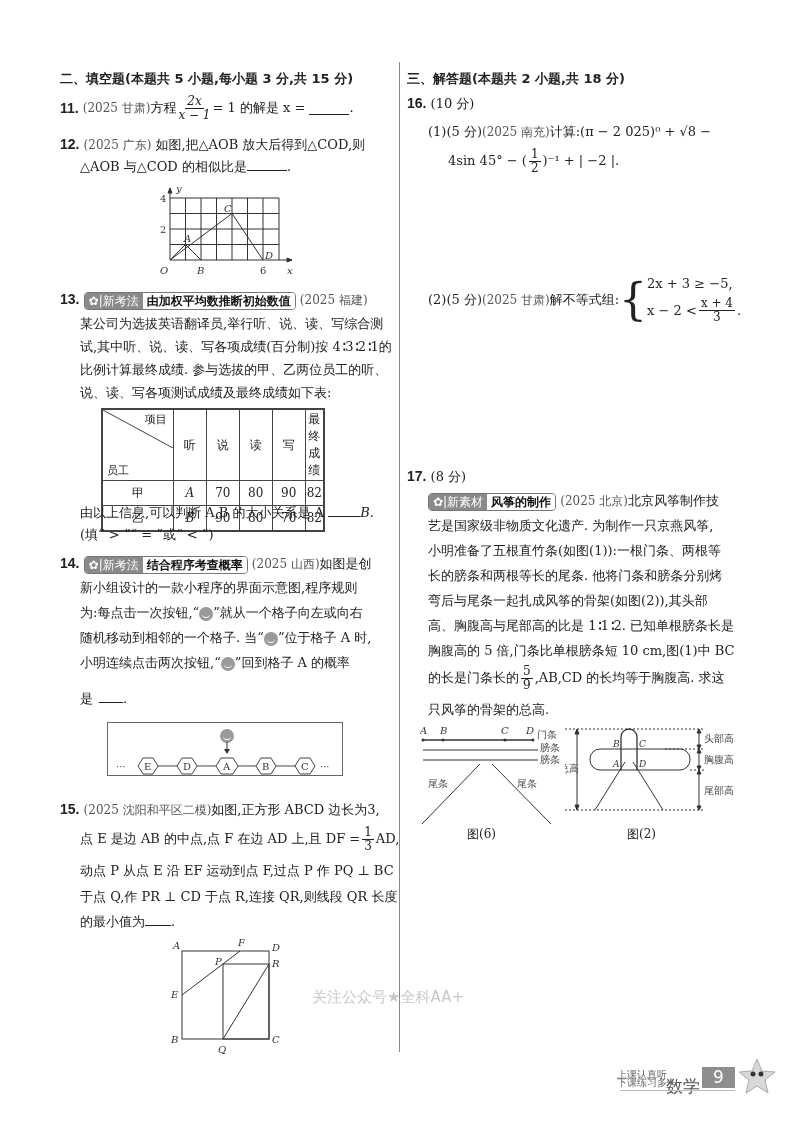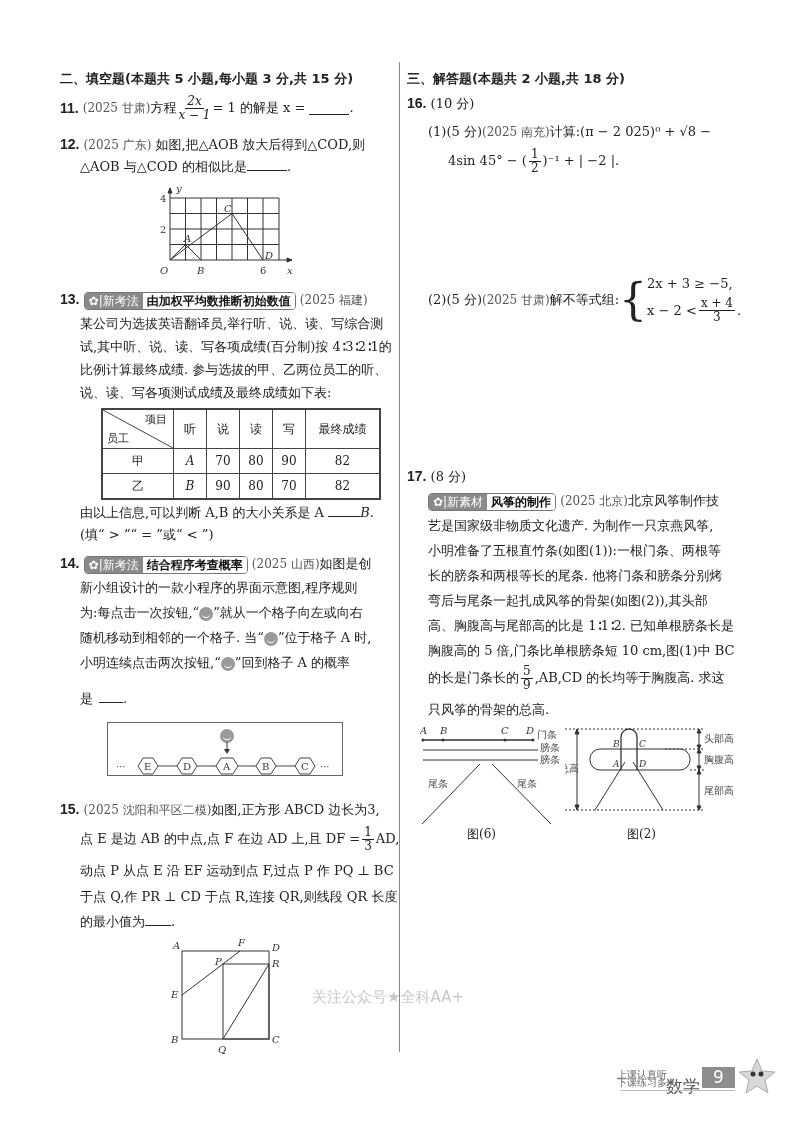--- a/index.html
+++ b/index.html
@@ -88,21 +88,21 @@
     <span class="t1">✿|<span>新考法</span></span>
     <span class="t2">由加权平均数推断初始数值</span>
   </span>
   <span class="src">(2025 福建)</span>
 </div>
 <div class="line" style="left:80px;top:315px;">某公司为选拔英语翻译员,举行听、说、读、写综合测</div>
 <div class="line" style="left:80px;top:338px;">试,其中听、说、读、写各项成绩(百分制)按 4∶3∶2∶1的</div>
 <div class="line" style="left:80px;top:361px;">比例计算最终成绩. 参与选拔的甲、乙两位员工的听、</div>
 <div class="line" style="left:80px;top:384px;">说、读、写各项测试成绩及最终成绩如下表:</div>
 
-<table class="sc" style="left:101px;top:408px;width:280px;">
+<table class="sc" style="left:101px;top:408px;width:224px;">
   <tbody>
       <tr>
     <td style="width:70px;height:38px;position:relative;padding:0;">
       <svg class="abs" style="left:0;top:0;" width="70" height="38">
             <line x1="0" y1="0" x2="70" y2="38" stroke="#444"></line>
           </svg>
       <span class="abs" style="right:6px;top:2px;font-size:11px;">项目</span>
       <span class="abs" style="left:4px;bottom:2px;font-size:11px;">员工</span>
     </td>
     <td style="width:30px;">听</td>

